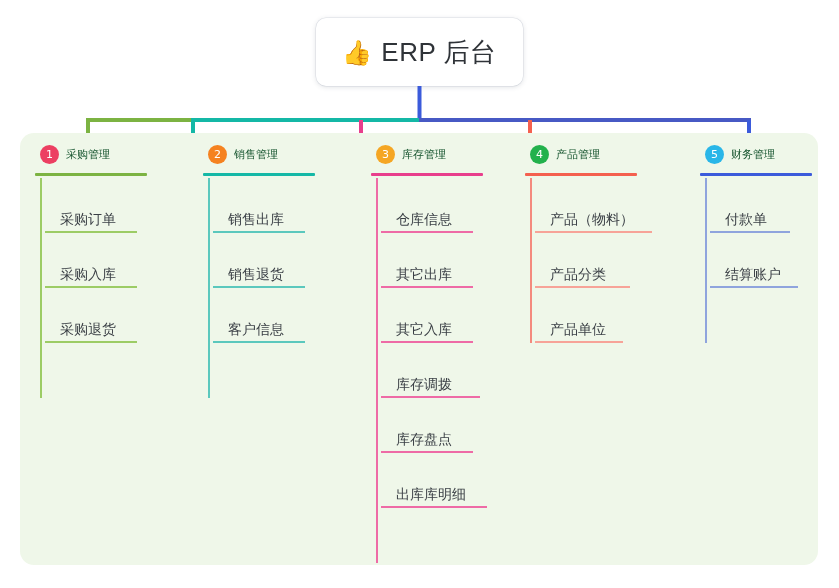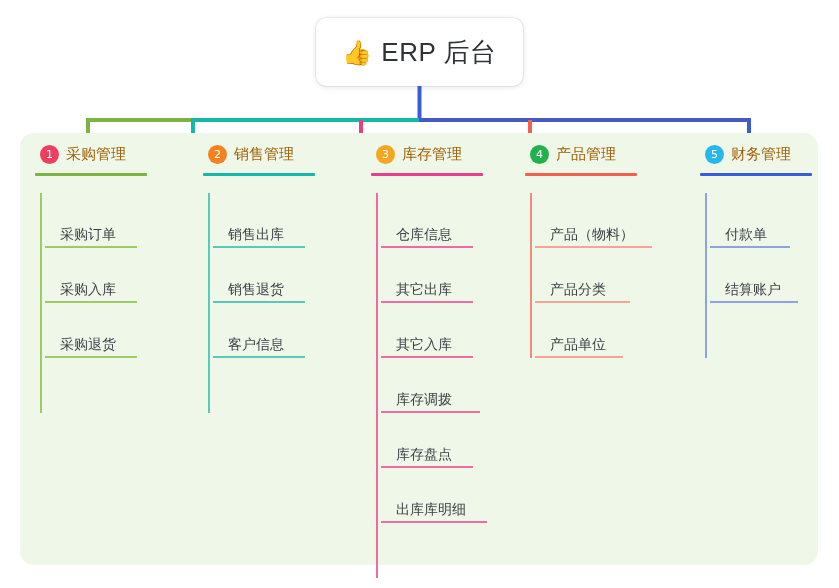--- a/index.html
+++ b/index.html
@@ -83,33 +83,33 @@
     height: 19px;
     border-radius: 50%;
     color: #ffffff;
     font-size: 11px;
     line-height: 19px;
     text-align: center;
     font-family: "DejaVu Sans", sans-serif;
     flex: none;
   }
   .col-title {
-    font-size: 15px;
-    color: #a16207;
+    font-size: 11px;
+    color: #14532d;
     white-space: nowrap;
   }
   .col-underline {
     height: 3px;
     margin-top: 7px;
     border-radius: 1px;
   }
 
   .items {
     position: relative;
-    margin-top: 17px;
+    margin-top: 2px;
     padding-left: 5px;
   }
   .spine {
     position: absolute;
     left: 5px;
     top: 0;
     width: 2px;
   }
   .item {
     position: relative;

